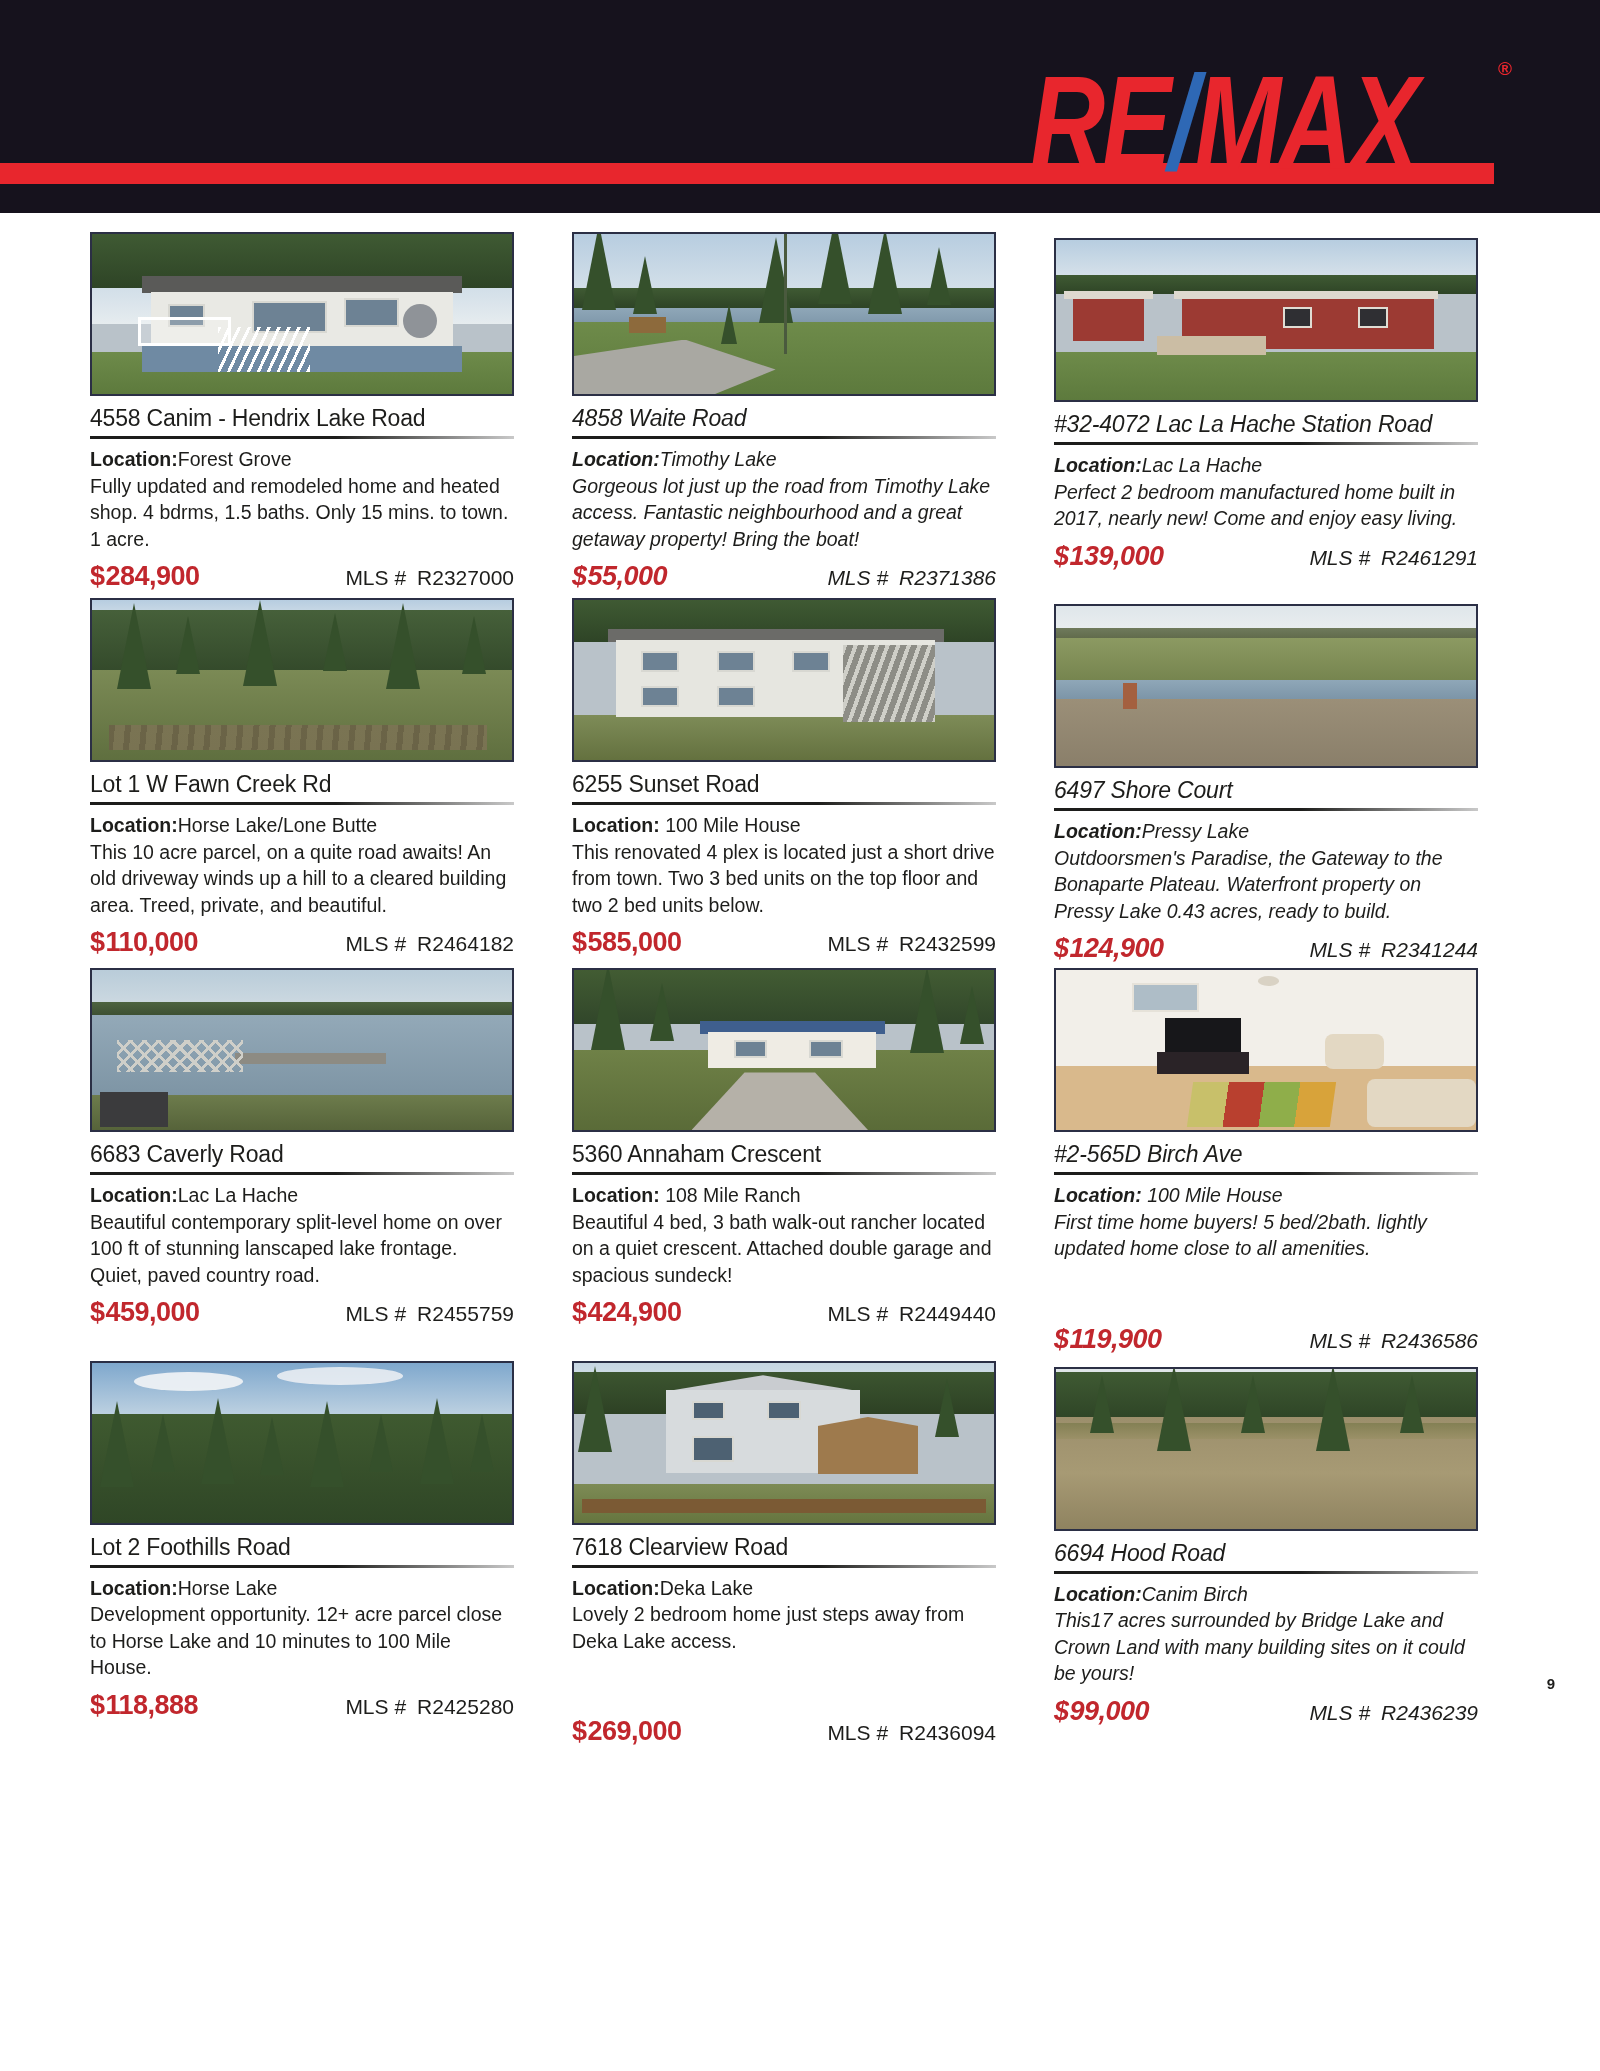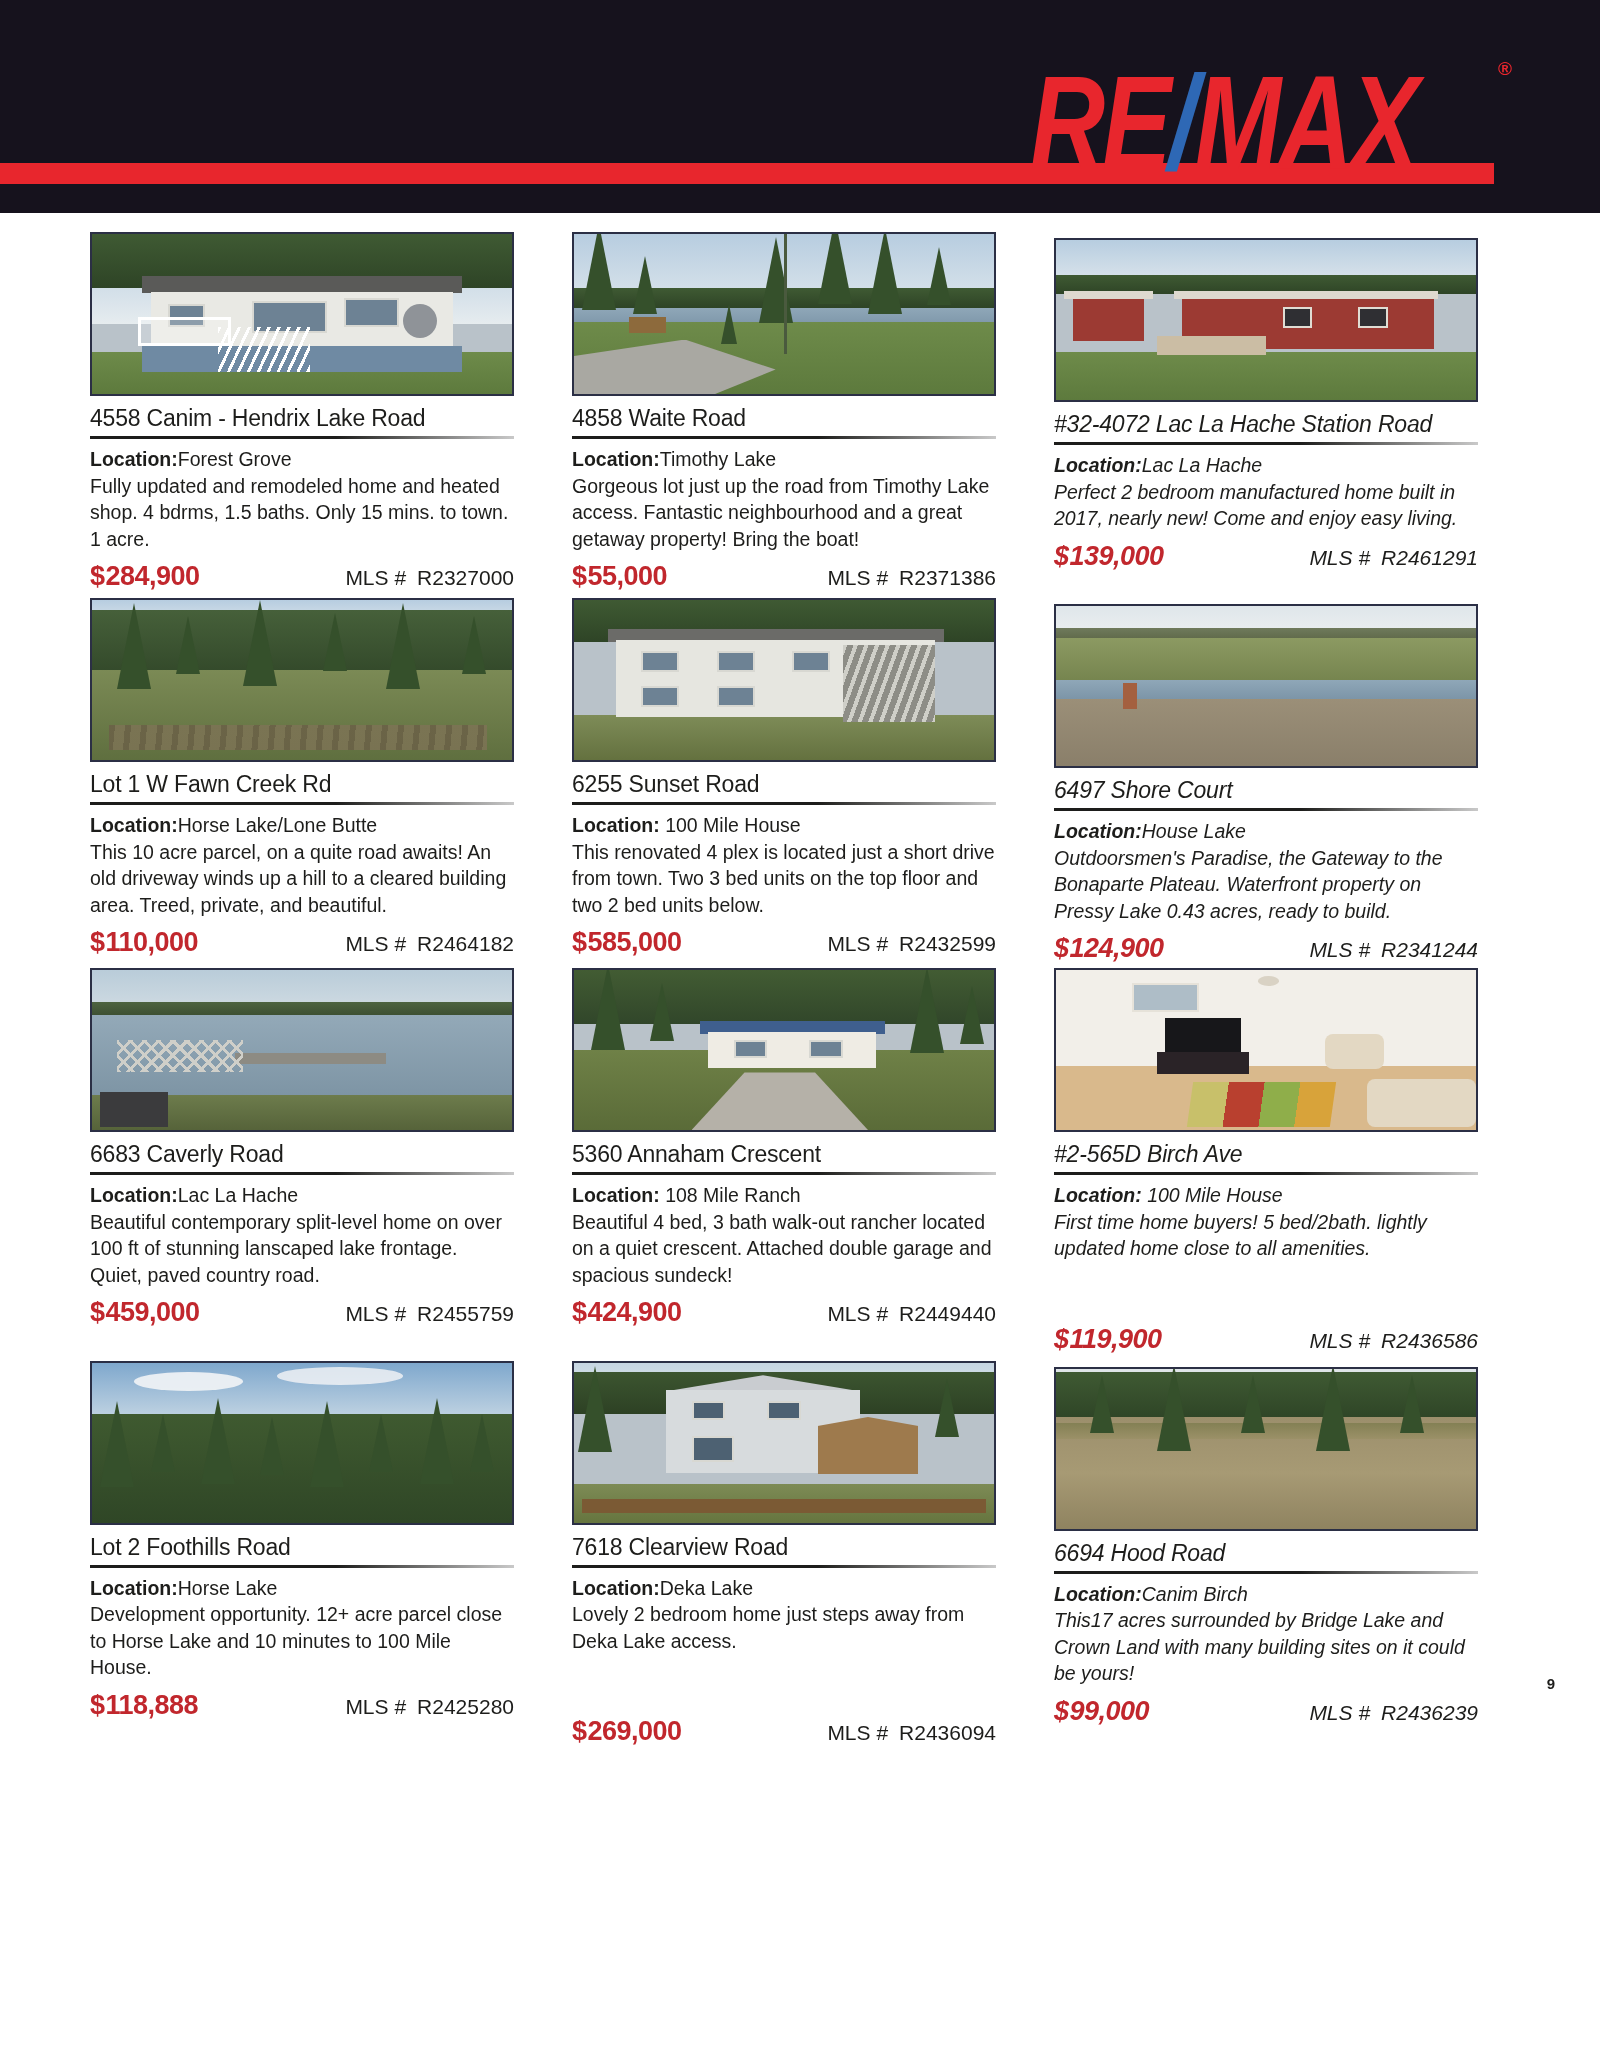--- a/index.html
+++ b/index.html
@@ -87,21 +87,21 @@
 
   .card {
     position: relative;
     width: 452px;
     margin-right: 30px;
   }
   .card:last-child { margin-right: 0; font-style: italic; }
 
   
   .col-c { padding-top: 6px; }
-  .row-1 .col-b { padding-top: 0px; }
+  .row-1 .col-b { padding-top: 0px; font-style: italic; }
   .row-1 .col-c { padding-top: 6px; }
   .row-3 .col-c { padding-top: 0px; }
   .row-4 .col-c { padding-top: 6px; }
 
   .photo {
     width: 424px;
     height: 164px;
     border: 2px solid #2b2f45;
     display: block;
     position: relative;
@@ -363,21 +363,21 @@
         <div class="treeline" style="top:14%;height:10%;background:linear-gradient(180deg,#6f7a5c,#596343);"></div>
         <div style="position:absolute;left:0;top:20%;width:100%;height:26%;
                     background:linear-gradient(180deg,#8c9a62,#76854f);"></div>
         <div class="water" style="top:46%;height:13%;"></div>
         <div class="dirt" style="height:42%;"></div>
         <div style="position:absolute;left:16%;top:48%;width:14px;height:26px;background:#a4603f;"></div>
       </div>
       <div class="title">6497 Shore Court</div>
       <div class="title-rule"></div>
       <div class="loc-line">
-        <span class="loc-label">Location:</span><span>House Lake</span>
+        <span class="loc-label">Location:</span><span>Pressy Lake</span>
       </div>
       <div class="desc">Outdoorsmen's Paradise, the Gateway to the Bonaparte Plateau. Waterfront property on Pressy Lake 0.43 acres, ready to build.</div>
       <div class="pricerow">
         <div class="price"><span class="cur">$</span><span>124,900</span></div>
         <div class="mls"><span class="mls-label">MLS #</span><span class="mls-num">R2341244</span></div>
       </div>
     </div>
   </div>
 
   <div class="row row-3">

